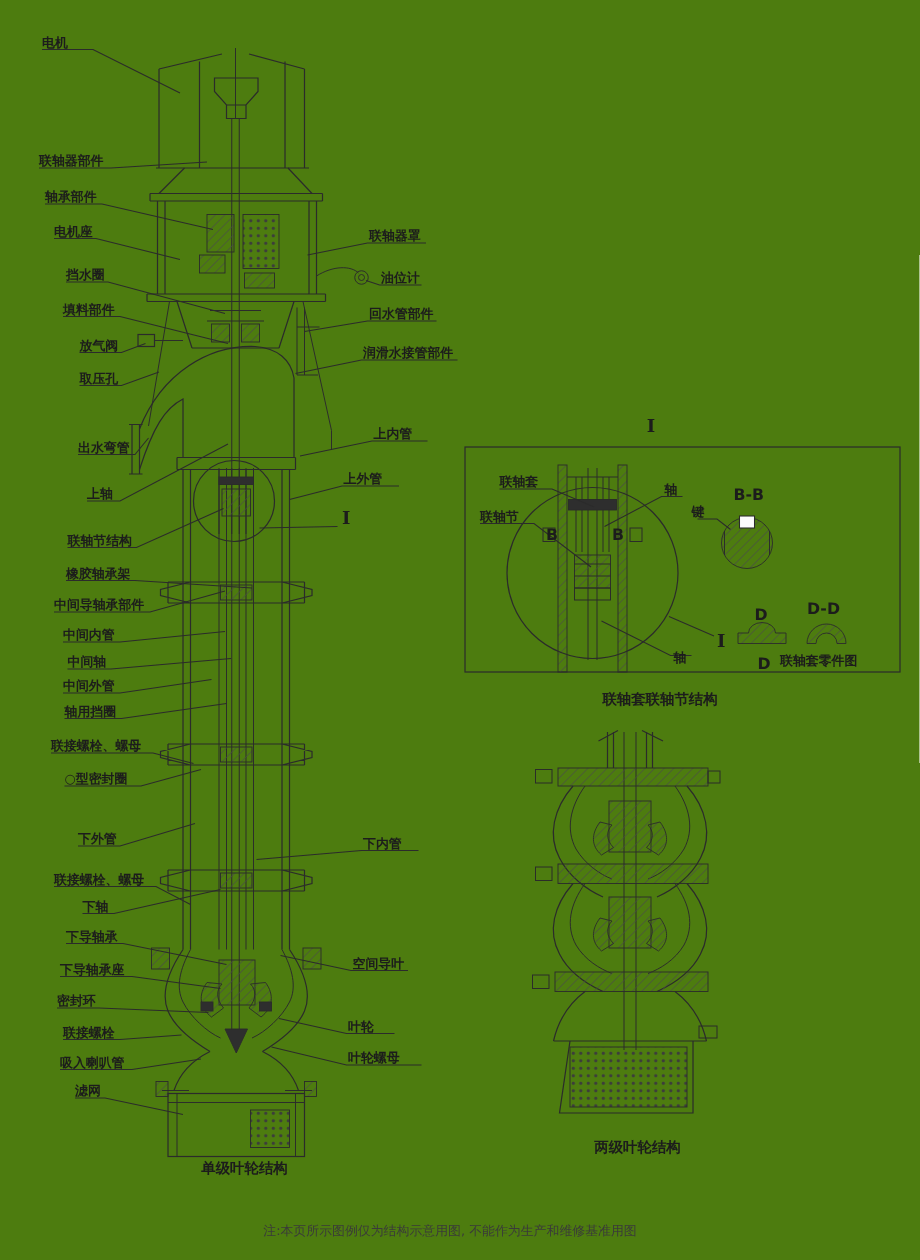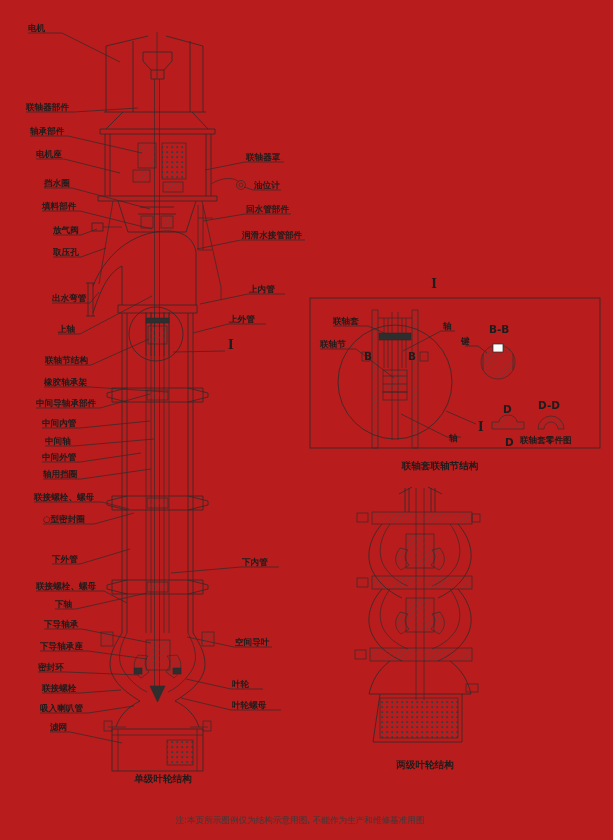--- a/index.html
+++ b/index.html
@@ -1,16 +1,16 @@
 <!DOCTYPE html>
 <html><head>
 <meta charset="utf-8">
 <style>
   html,body{margin:0;padding:0;background:#fbfbfb;}
-  .page{position:relative;width:613px;height:840px;background:#b91c1c;overflow:hidden;
+  .page{position:relative;width:613px;height:840px;background:#4d7c0f;overflow:hidden;
         font-family:"DejaVu Sans",sans-serif;}
   svg{position:absolute;left:0;top:0;}
   svg text{fill:#1c1c1c;font-family:"DejaVu Sans",sans-serif;font-size:8.6px;font-weight:bold;}
   text.cap{font-size:9.6px;}
   text.mark{font-family:"DejaVu Serif",serif;font-size:12px;font-weight:bold;}
   text.sec{font-size:10.5px;}
   .ln{stroke:#2b2b2b;stroke-width:.8;fill:none;}
   .ln2{stroke:#2b2b2b;stroke-width:.65;fill:none;}
   .lead{stroke:#2b2b2b;stroke-width:.7;fill:none;}
   .dk{fill:#2e2e2e;stroke:#2b2b2b;stroke-width:.6;}

